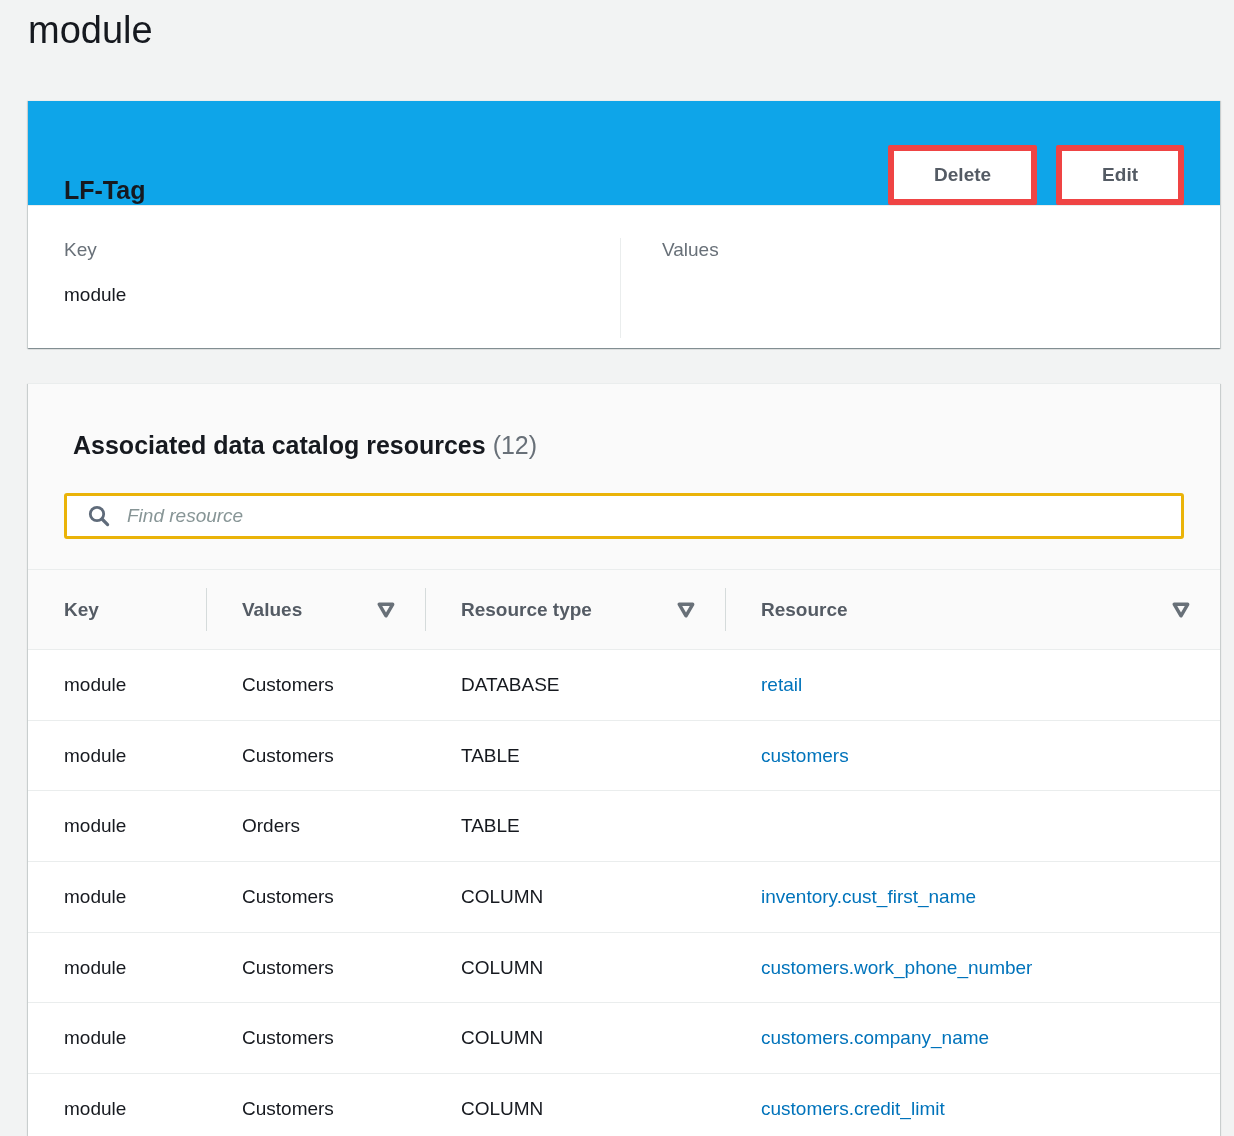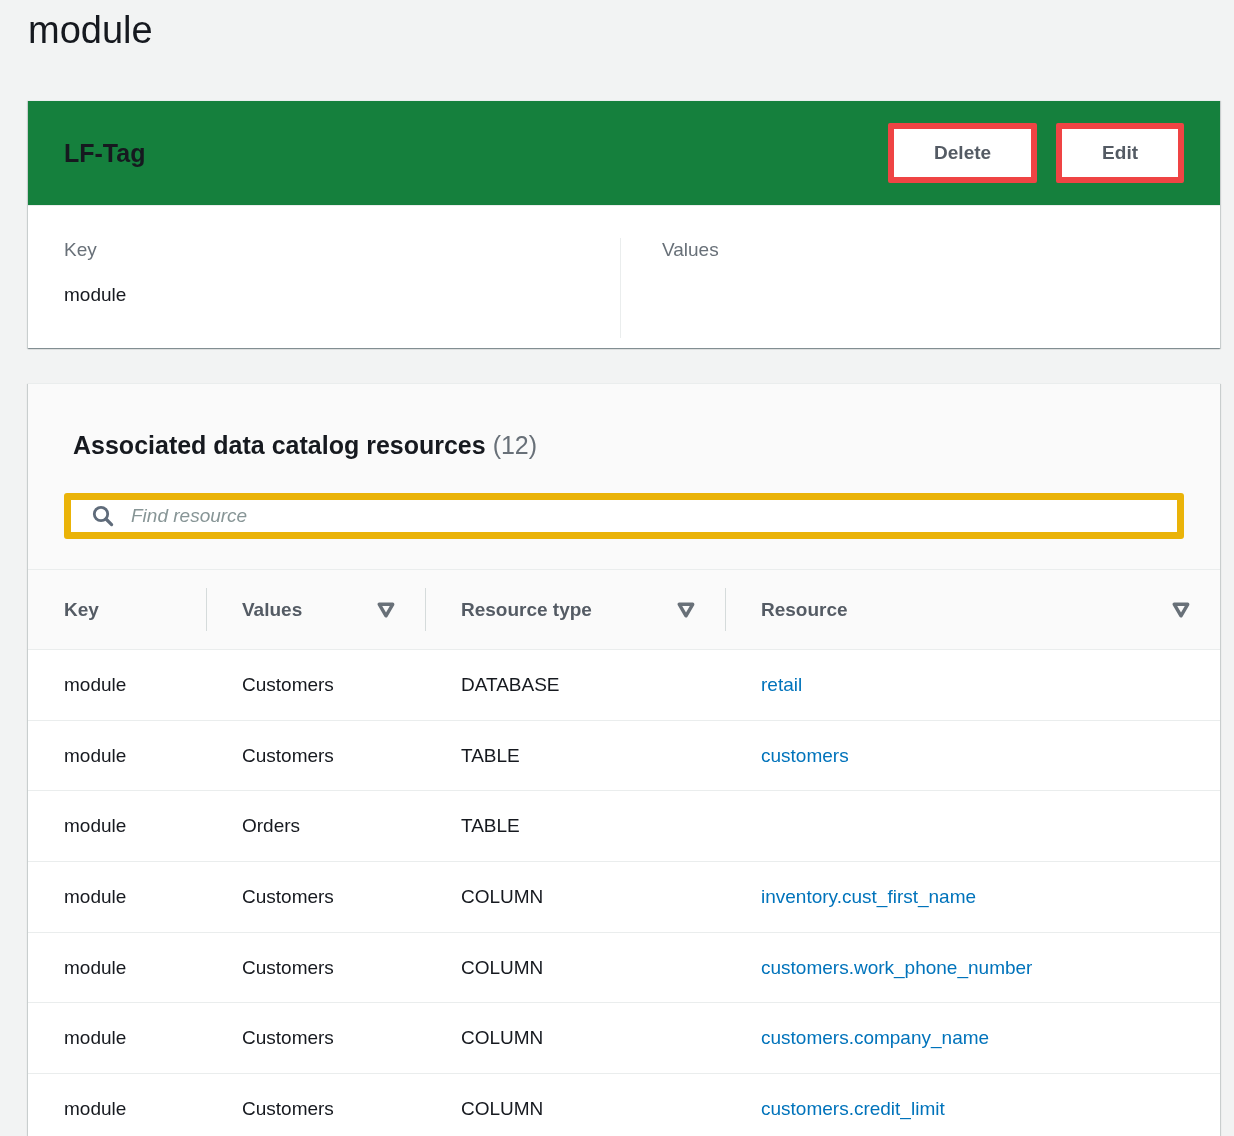--- a/index.html
+++ b/index.html
@@ -21,23 +21,23 @@
   
   .card {
     position:absolute; left:28px; width:1192px;
     background:#ffffff;
     border-top:1px solid #eaeded;
     box-shadow:0 1px 1px 0 rgba(0,28,36,.3), 1px 1px 1px 0 rgba(0,28,36,.12), -1px 1px 1px 0 rgba(0,28,36,.12);
     box-sizing:border-box;
   }
   .card-1 { top:100px; height:248px; }
   .card-1 .card-header {
-    height:105px; background:#15803d;
+    height:105px; background:#0ea5e9;
     border-bottom:1px solid #eaeded;
-    display:flex; align-items:center; justify-content:space-between;
+    display:flex; align-items:flex-end; justify-content:space-between;
     padding:0 36px; box-sizing:border-box;gap:32px;
   }
   .card-title { font-size:25px; font-weight:700; margin:0; color:#16191f; }
   .header-actions { display:flex; gap:19px; }
   .btn {
     height:60px; padding:0 40px;
     background:#ffffff; border:6px solid #ef4444; border-radius:2px;
     color:#545b64; font-weight:700; font-size:19px;
     font-family:inherit; cursor:pointer; line-height:46px;
   }
@@ -49,21 +49,21 @@
   .kv-col-2 { flex:1; border-left:1px solid #eaeded; padding-left:41px; margin-bottom:10px; }
   .field-label { font-size:19px; line-height:24px; color:#687078; }
   .field-value { font-size:19px; line-height:24px; color:#16191f; margin-top:21px; }
   
   .card-2 { top:383px; height:900px; background:#fafafa; }
   .card-2 .card2-header { padding:36px 36px 0 36px; }
   .card2-title { font-size:25px; font-weight:700; margin:9px; line-height:32px; color:#16191f; }
   .counter { font-weight:400; color:#687078; }
   .search-box {
     margin-top:32px; height:46px;
-    background:#ffffff; border:7px solid #eab308; border-radius:3px;
+    background:#ffffff; border:3px solid #eab308; border-radius:3px;
     display:flex; align-items:center;
     padding:0 14px 0 20px; box-sizing:border-box;
   }
   .search-box .icon-wrap { flex:0 0 auto; display:flex; align-items:center; margin-right:16px; }
   .search-box input {
     flex:1; border:none; outline:none; background:transparent;
     font-size:19px; font-family:inherit; color:#16191f; padding:0;
   }
   .search-box input::placeholder { color:#879596; font-style:italic; }
   

